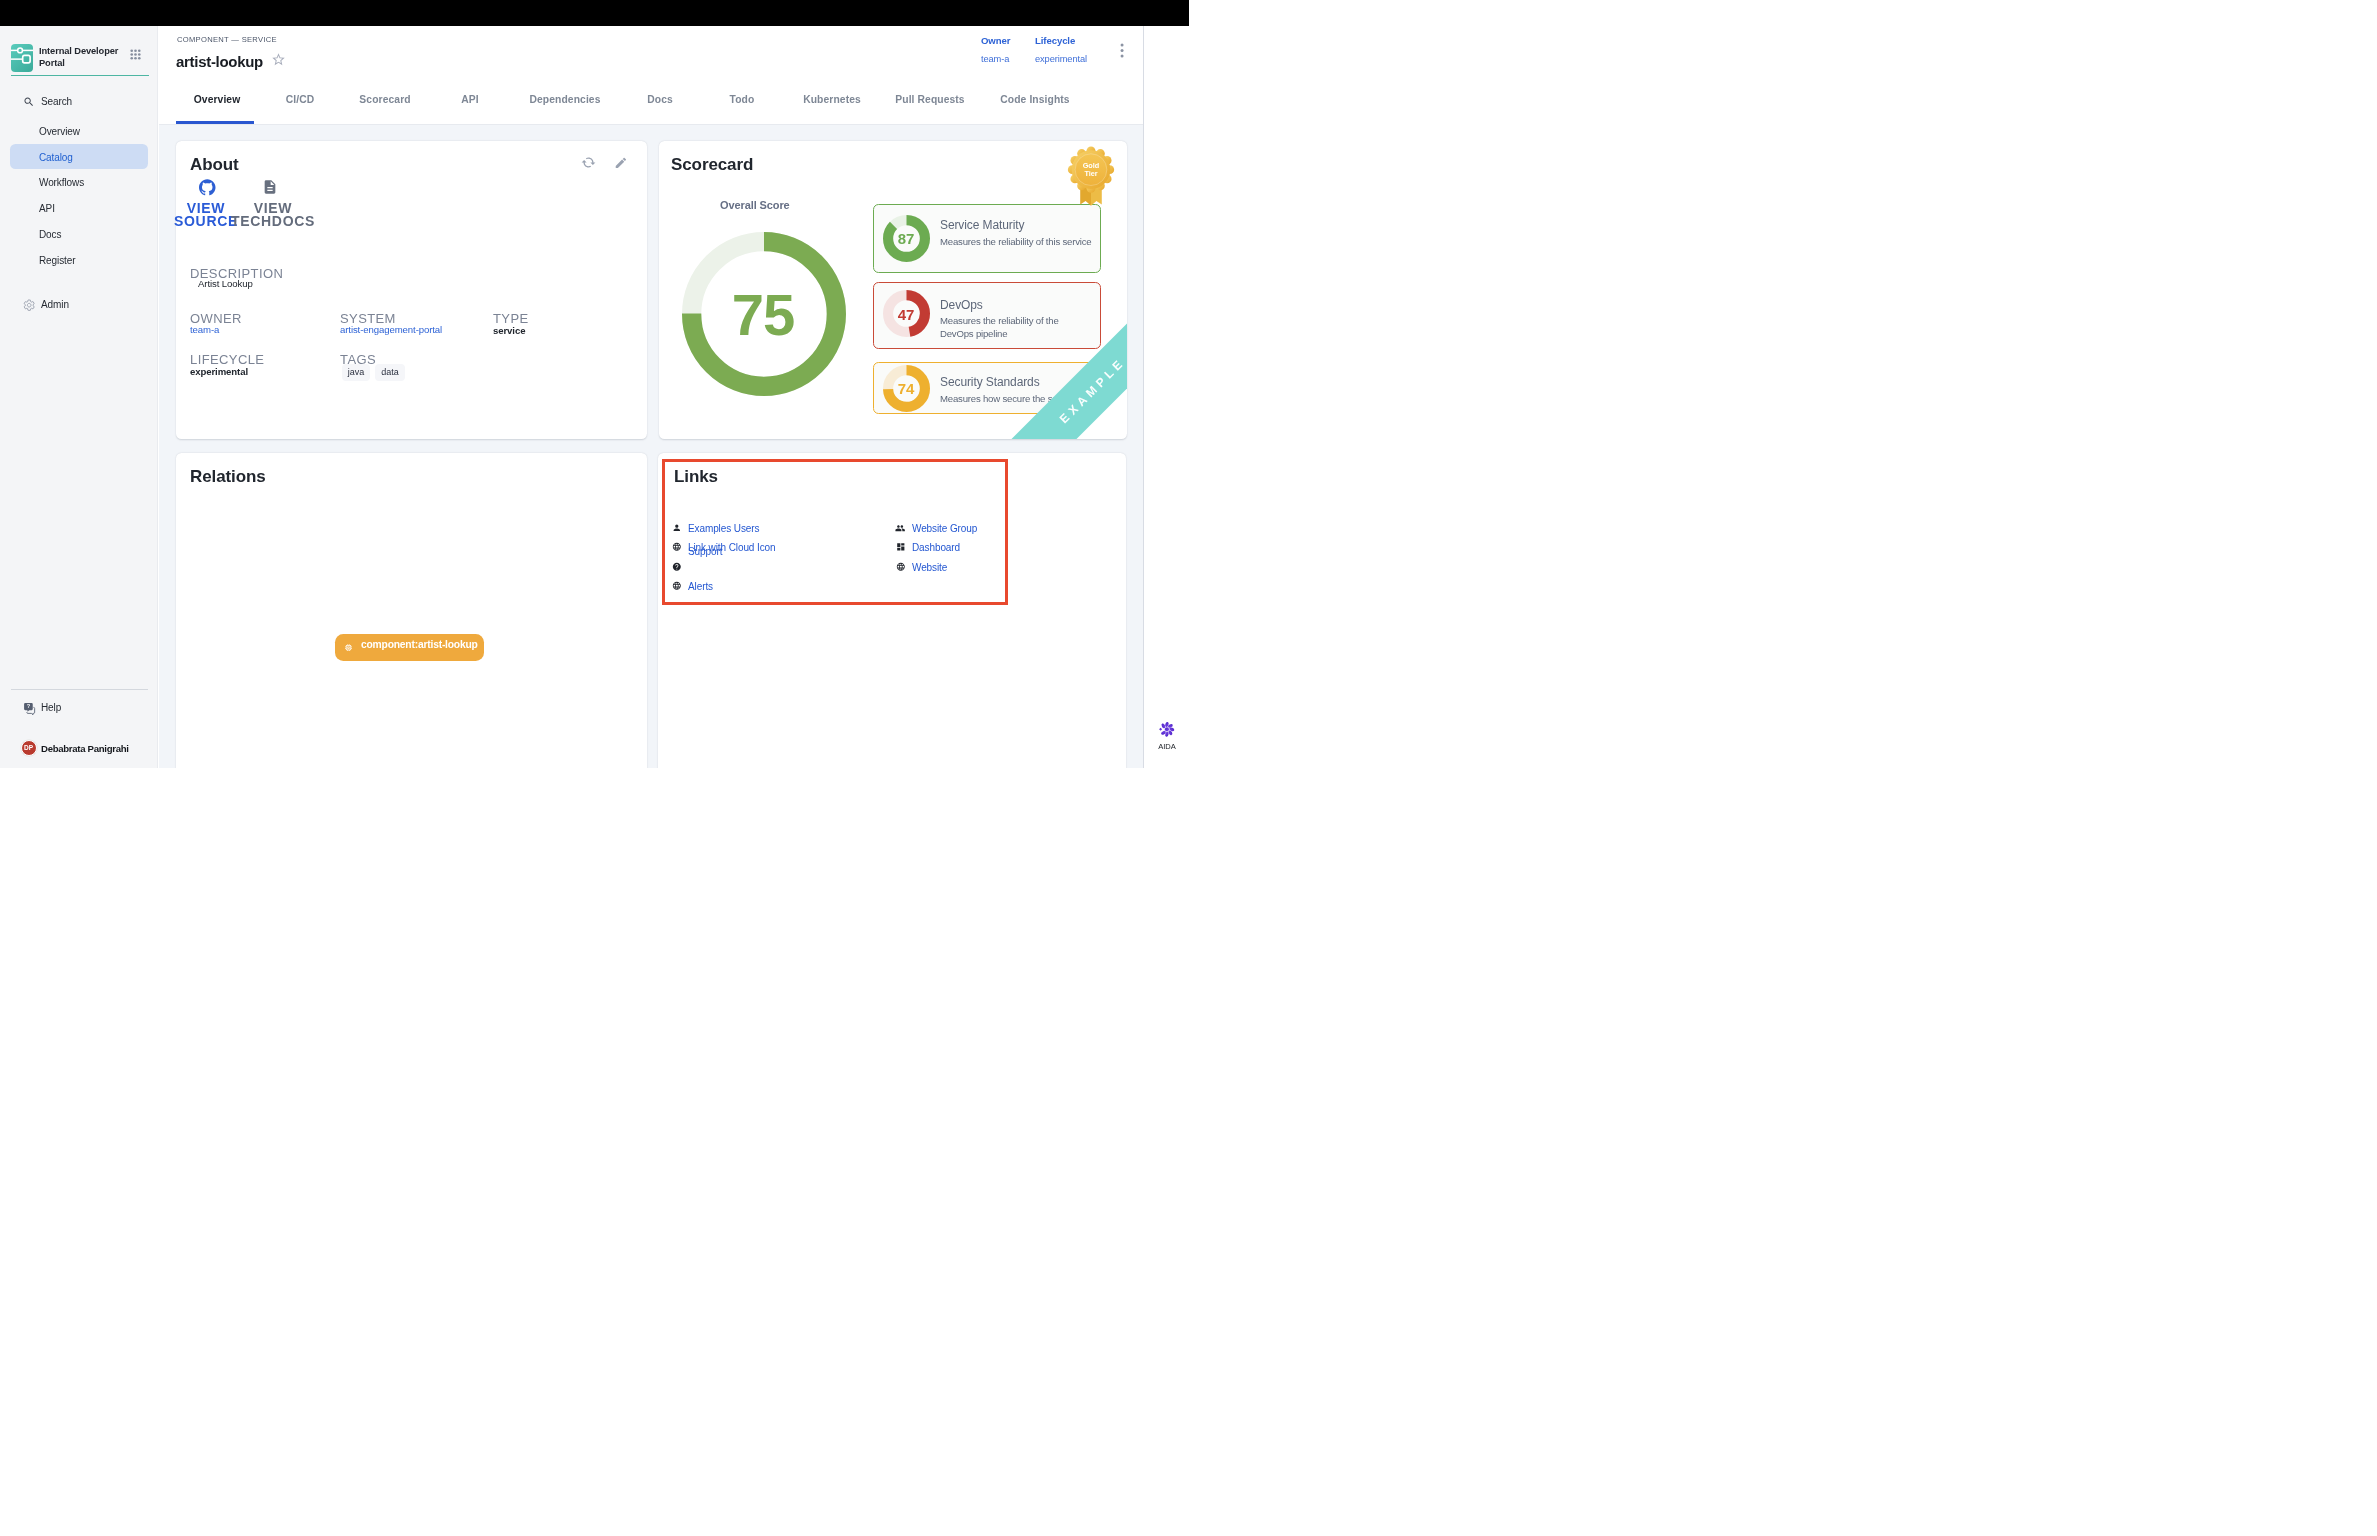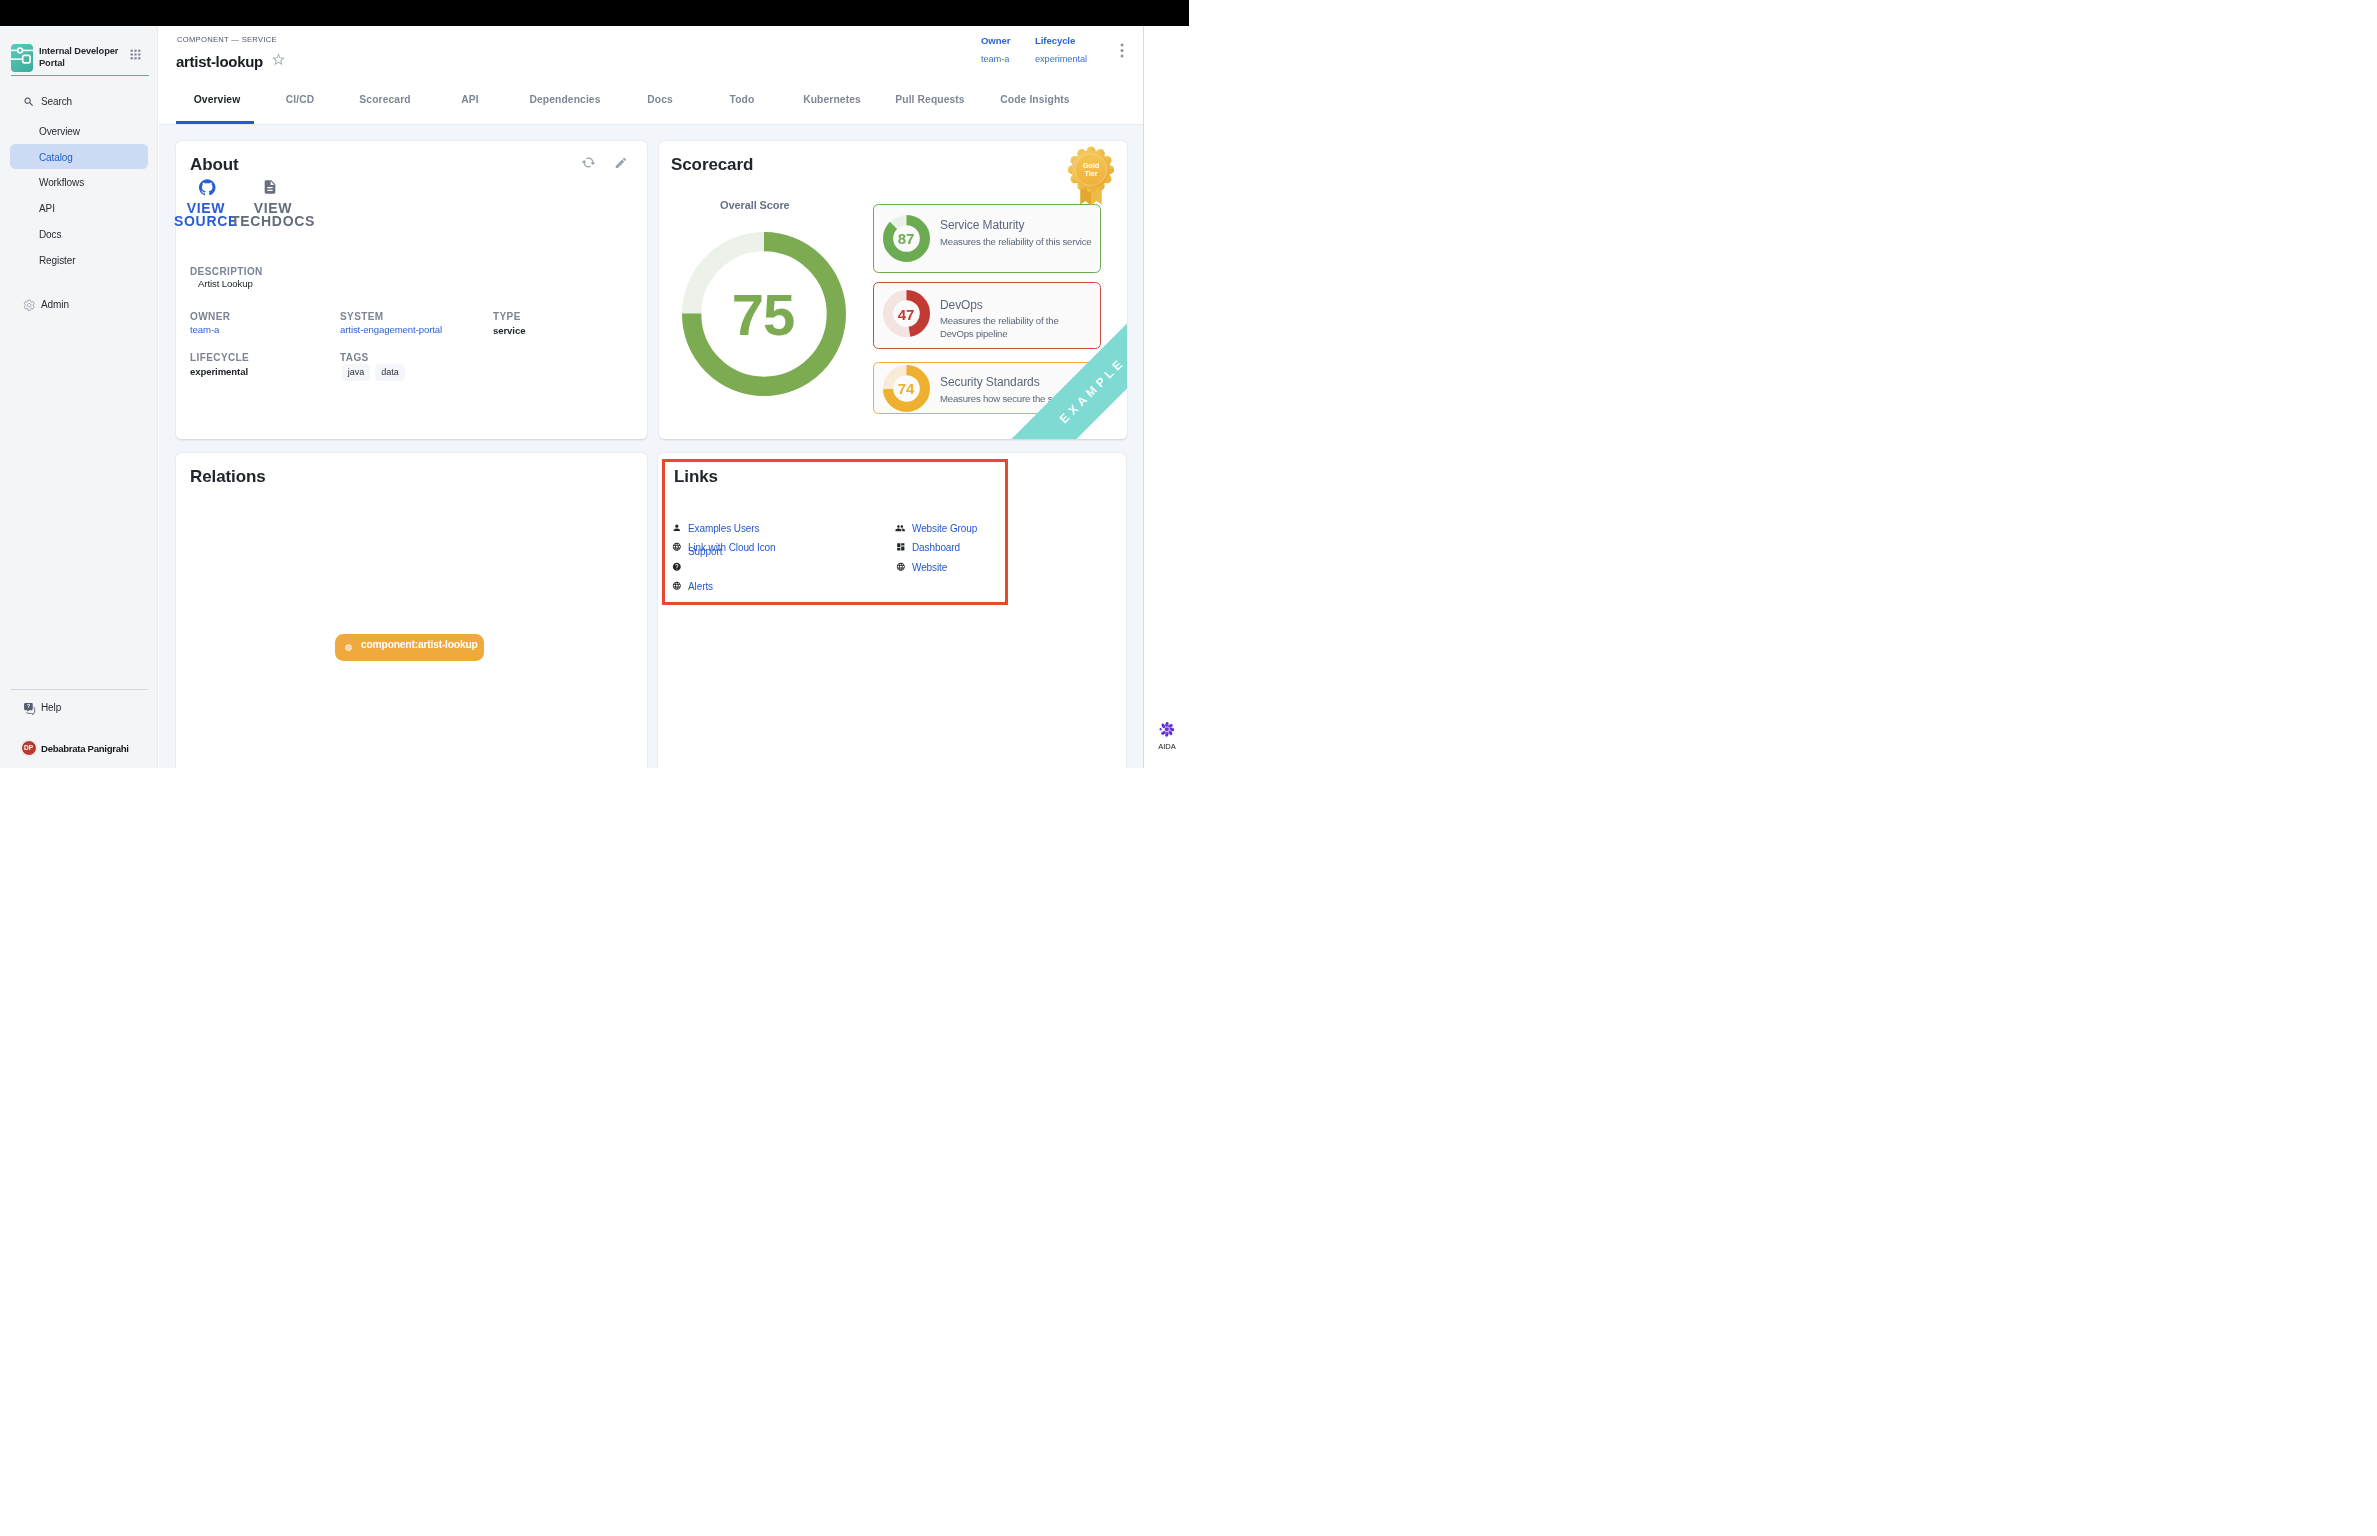--- a/index.html
+++ b/index.html
@@ -19,21 +19,21 @@
 .title{left:176px;top:53px;font-size:15px;font-weight:bold;letter-spacing:-0.3px;color:#191d23}
 .hlabel{font-size:9.6px;font-weight:bold;color:#2e63d6;letter-spacing:-0.1px}
 .hval{font-size:9.3px;color:#3f6fd8;letter-spacing:-0.1px}
 .tabsrow{left:159px;top:75px;width:984px;height:50px;background:#fff;border-bottom:0.7px solid #e7eaef}
 .tab{position:absolute;top:19px;font-size:10.3px;font-weight:bold;letter-spacing:0.1px;color:#7e8795;transform:translateX(-50%)}
 .tab.sel{color:#21262e}
 .underline{left:176px;top:121px;width:78px;height:3.1px;background:#2a57d0}
 .content{left:159px;top:125px;width:984px;height:644px;background:#f2f5f9}
 .card{position:absolute;background:#fff;border-radius:5.5px;box-shadow:0 0.7px 2.1px rgba(20,30,50,0.10),0 0.7px 1.4px rgba(20,30,50,0.06)}
 .cardtitle{font-size:17px;font-weight:bold;color:#21262e;letter-spacing:-0.1px}
-.lbl{font-size:10px;font-weight:bold;color:#7b8394;letter-spacing:0.4px}
+.lbl{font-size:13px;font-weight:normal;color:#7b8394;letter-spacing:0.4px}
 .val{font-size:9.6px;color:#21262e;letter-spacing:-0.1px}
 .vallink{font-size:9.6px;color:#2e63d6;letter-spacing:-0.1px}
 .valbold{font-size:9.6px;font-weight:bold;color:#21262e;letter-spacing:-0.1px}
 .chip{position:absolute;height:17px;background:#f5f6f9;border-radius:4.1px;font-size:9px;color:#2c3140;text-align:center;line-height:17px}
 .actlbl{position:absolute;font-size:14px;font-weight:bold;letter-spacing:0.7px;text-align:center;line-height:13.4px;transform:translateX(-50%)}
 .boxtitle{font-size:12px;color:#5d6779;letter-spacing:-0.1px}
 .boxdesc{font-size:9.6px;color:#5d6779;letter-spacing:-0.2px;line-height:13.4px}
 .sbox{position:absolute;left:873px;width:228px;border-radius:5.5px;background:#fafbfa}
 .linkrow{position:absolute;font-size:10px;color:#2457d1;letter-spacing:-0.1px}
 </style>

